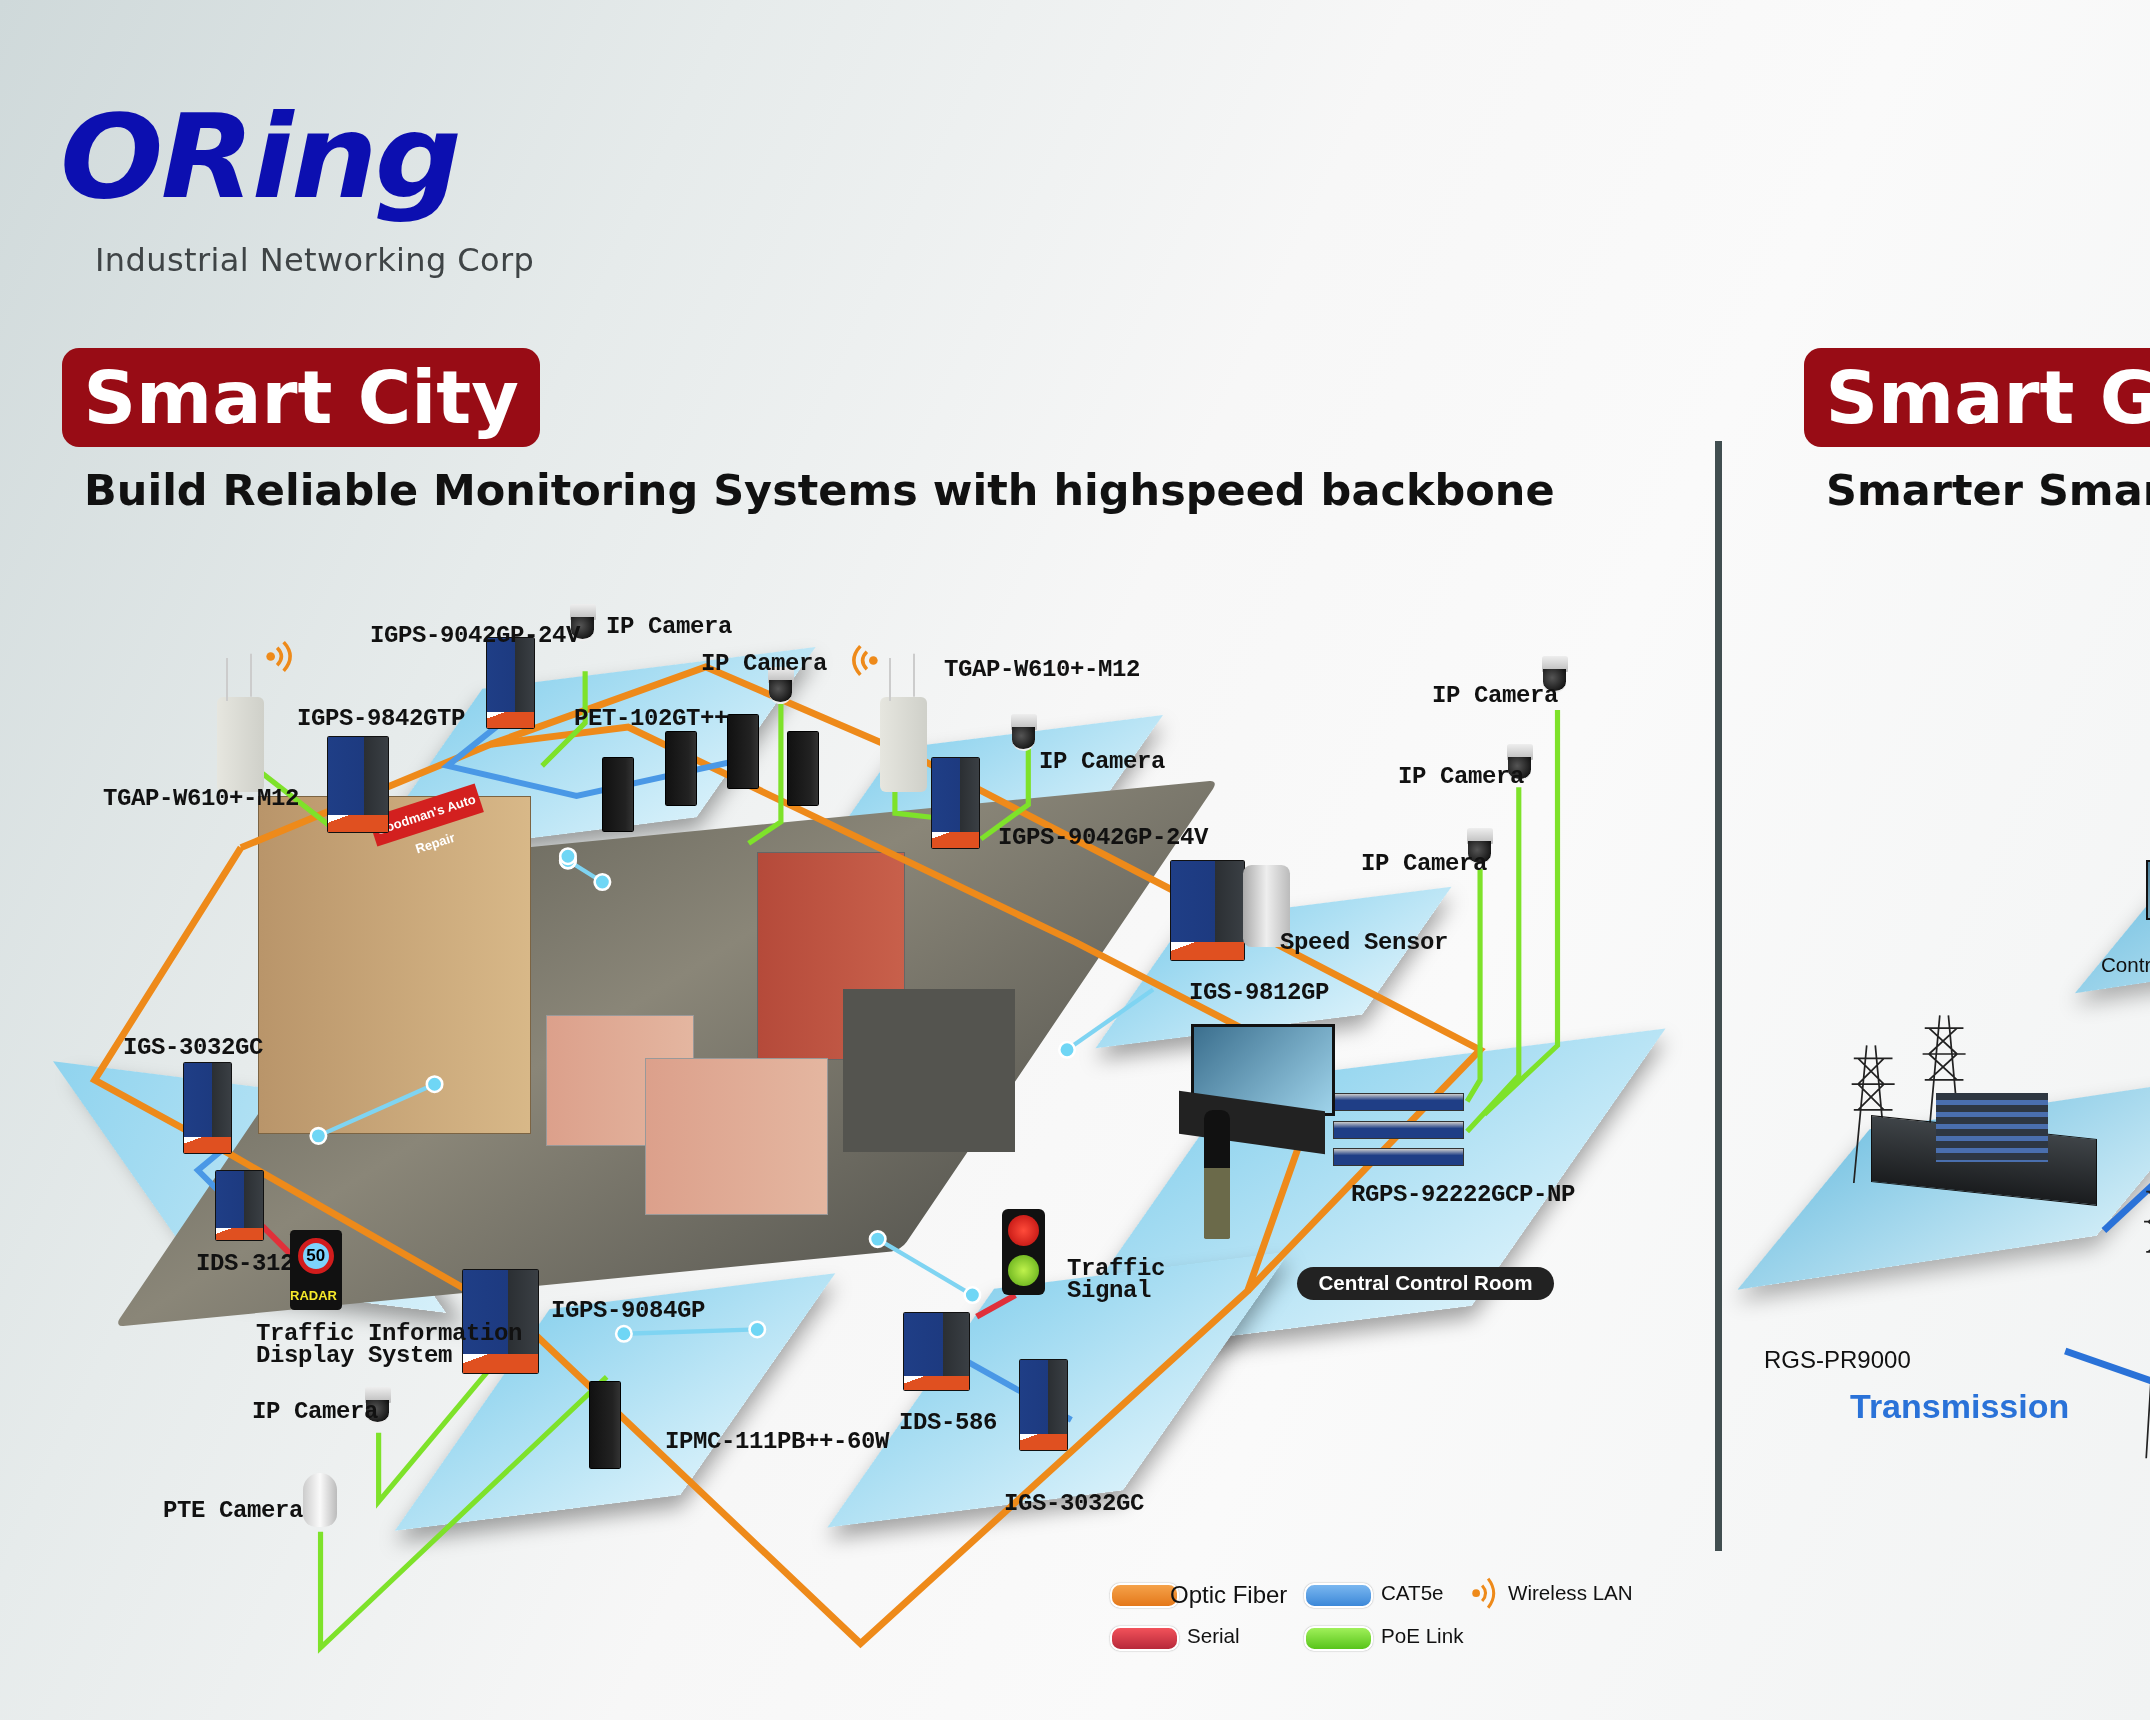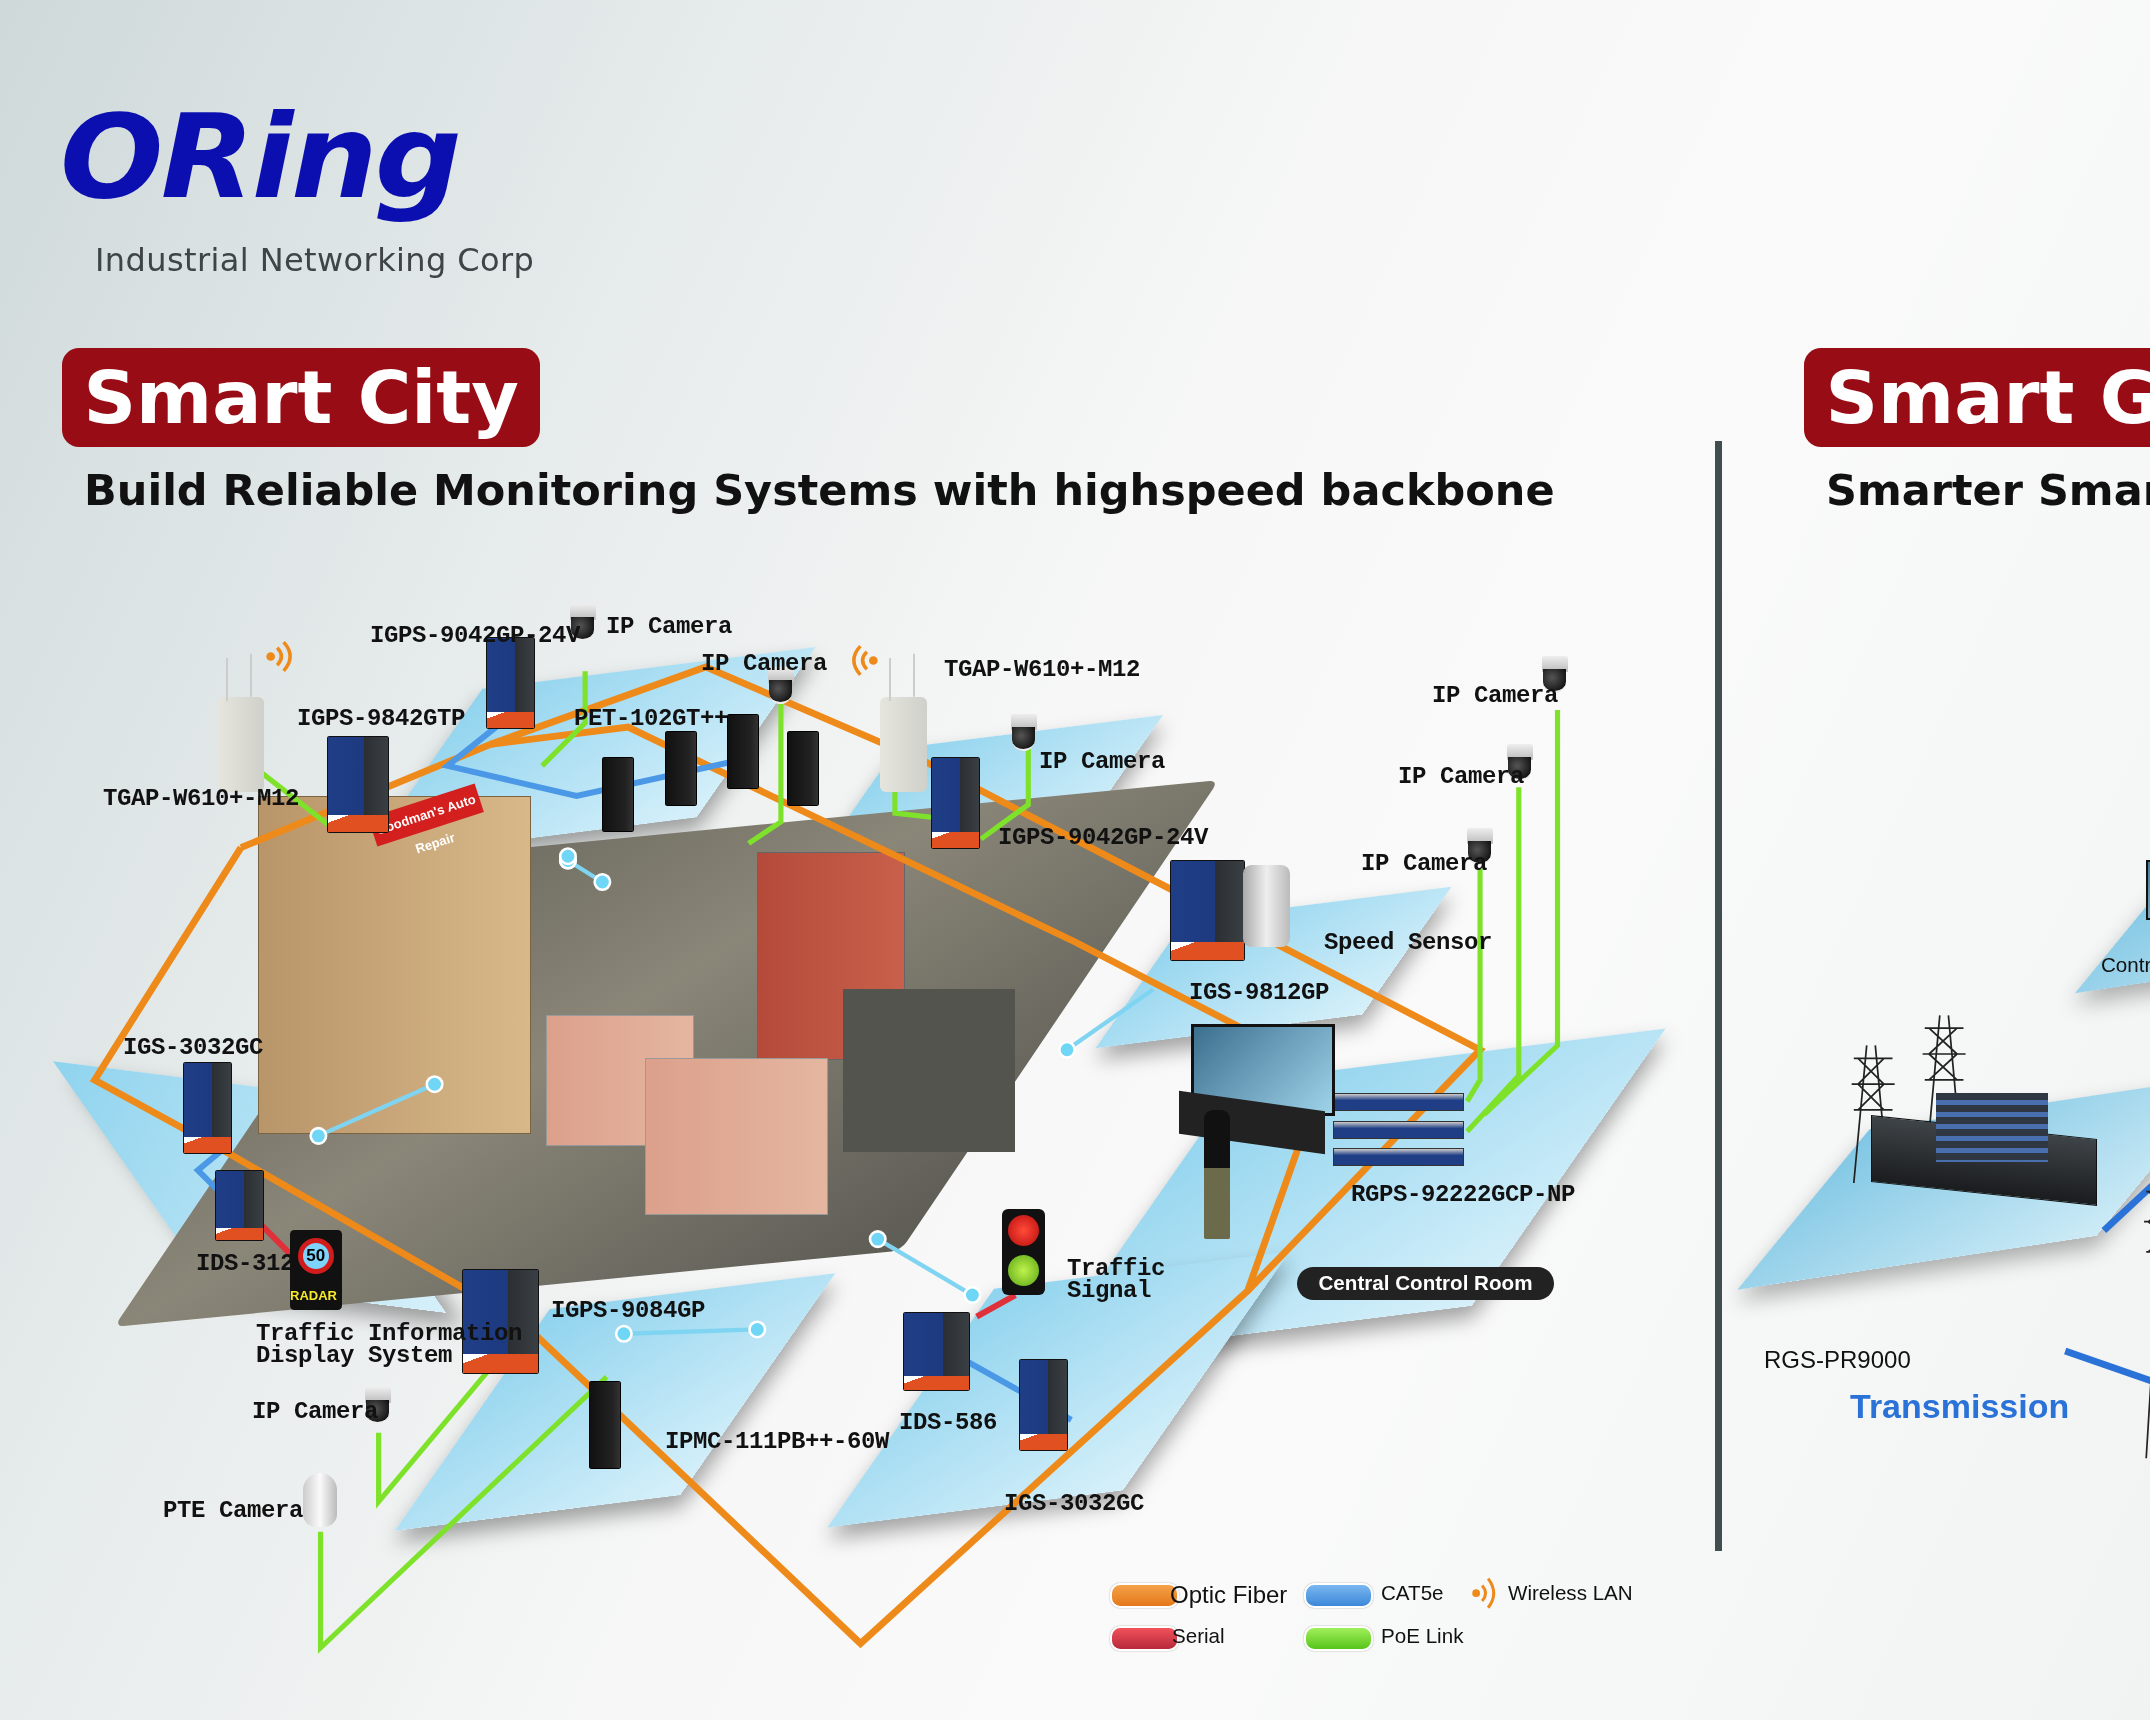--- a/index.html
+++ b/index.html
@@ -191,21 +191,21 @@
 <div class="abs lbl" style="left:701px;top:650px;">IP Camera</div>
 <div class="abs lbl" style="left:297px;top:705px;">IGPS-9842GTP</div>
 <div class="abs lbl" style="left:574px;top:705px;">PET-102GT++</div>
 <div class="abs lbl" style="left:103px;top:785px;">TGAP-W610+-M12</div>
 <div class="abs lbl" style="left:944px;top:656px;">TGAP-W610+-M12</div>
 <div class="abs lbl" style="left:1039px;top:748px;">IP Camera</div>
 <div class="abs lbl" style="left:998px;top:824px;">IGPS-9042GP-24V</div>
 <div class="abs lbl" style="left:1432px;top:682px;">IP Camera</div>
 <div class="abs lbl" style="left:1398px;top:763px;">IP Camera</div>
 <div class="abs lbl" style="left:1361px;top:850px;">IP Camera</div>
-<div class="abs lbl" style="left:1280px;top:929px;margin-left:44px;">Speed Sensor</div>
+<div class="abs lbl" style="left:1280px;top:929px;">Speed Sensor</div>
 <div class="abs lbl" style="left:1189px;top:979px;">IGS-9812GP</div>
 <div class="abs lbl" style="left:123px;top:1034px;">IGS-3032GC</div>
 <div class="abs lbl" style="left:196px;top:1250px;">IDS-312</div>
 <div class="abs lbl" style="left:256px;top:1323px;line-height:22.4px;">
   <div>Traffic Information</div>
   <div>Display System</div>
 </div>
 <div class="abs lbl" style="left:551px;top:1297px;">IGPS-9084GP</div>
 <div class="abs lbl" style="left:1351px;top:1181px;">RGPS-92222GCP-NP</div>
 <div class="abs pill" style="left:1297px;top:1267px;">Central Control Room</div>
@@ -224,21 +224,21 @@
   <div class="abs lbl-g" style="left:60px;top:-1.7px;font-size:24px;">Optic Fiber</div>
   <div class="abs legend-sw" style="left:194px;top:0;background:linear-gradient(#7ab7f0,#3c88d8);"></div>
   <div class="abs lbl-g" style="left:271px;top:-1.7px;font-size:20.6px;">CAT5e</div>
   <svg class="abs" style="left:361px;top:-7.7px;" width="30" height="39" viewBox="0 0 70 90">
     <circle cx="12" cy="42" r="9" fill="#ee8a1a"></circle>
     <path d="M26 24 Q42 42 26 60" stroke="#ee8a1a" stroke-width="7" fill="none"></path>
     <path d="M40 8 Q66 42 40 76" stroke="#ee8a1a" stroke-width="7" fill="none"></path>
   </svg>
   <div class="abs lbl-g" style="left:398px;top:-1.7px;font-size:20.6px;">Wireless LAN</div>
   <div class="abs legend-sw" style="left:0;top:43px;background:linear-gradient(#f2525a,#b7283a);"></div>
-  <div class="abs lbl-g" style="left:62px;top:41px;font-size:20.6px;">Serial</div>
+  <div class="abs lbl-g" style="left:77px;top:41px;font-size:20.6px;">Serial</div>
   <div class="abs legend-sw" style="left:194px;top:43px;background:linear-gradient(#a0f05a,#58c41a);"></div>
   <div class="abs lbl-g" style="left:271px;top:41px;font-size:20.6px;">PoE Link</div>
 </div>
 
 <div class="abs gplate" style="left:2151px;top:839px;width:301px;height:129px;transform:skewX(-45deg) rotate(-10deg);"></div>
 
 <div class="abs gplate" style="left:1828px;top:1101px;width:310px;height:163px;transform:skewX(-45deg) rotate(-10deg);"></div>
 
 <svg class="abs" style="left:1721px;top:0;" width="1721" height="1721" viewBox="0 0 4000 4000">
   <g fill="none">

